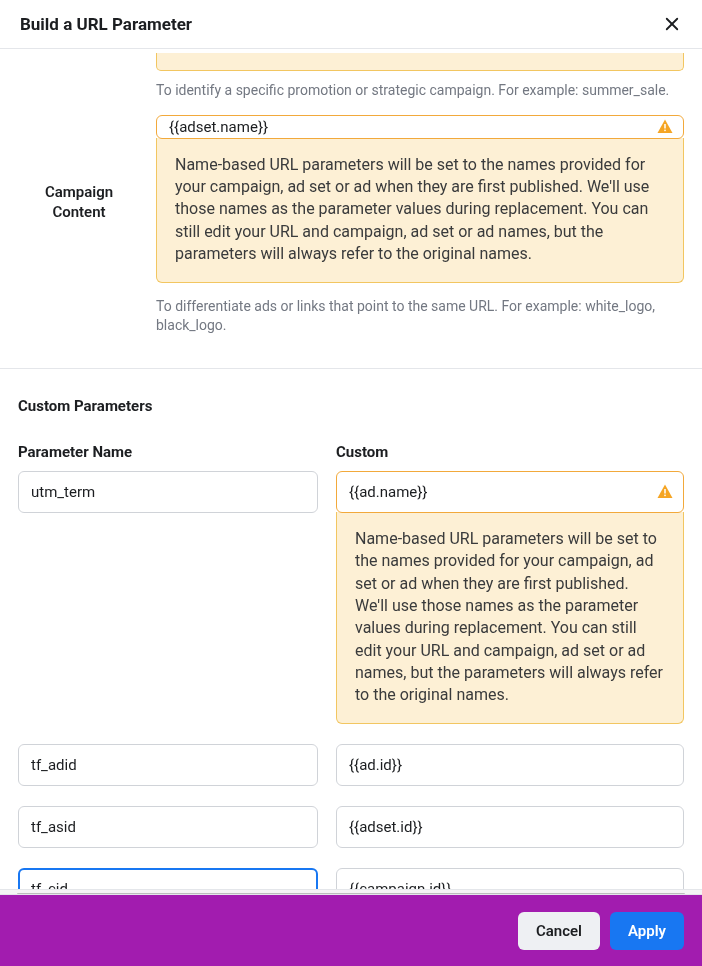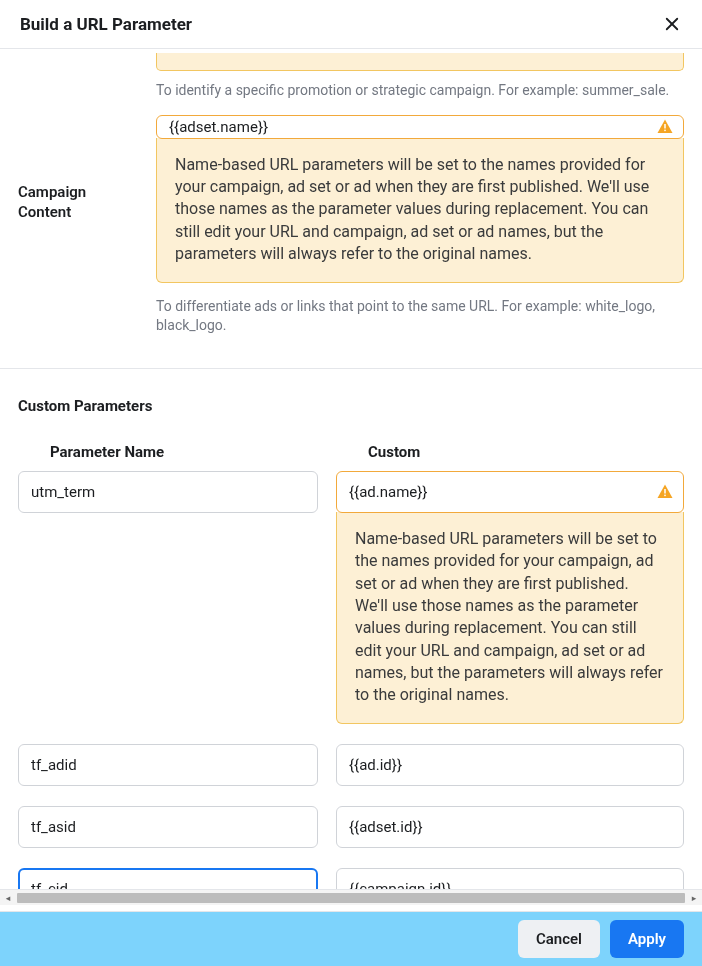--- a/index.html
+++ b/index.html
@@ -67,20 +67,21 @@
   }
   .row-label-col {
     width: 122px;
     flex-shrink: 0;
     padding-top: 130px;
   }
   .row-label {
     font-size: 15px;
     font-weight: 600;
     line-height: 1.3;
+    text-align: center;
   }
   .row-content {
     flex: 1;
     min-width: 0;
   }
 
   .warn-strip {
     height: 18px;
     background: #fdf0d5;
     border: 1px solid #f2c661;
@@ -148,21 +149,20 @@
   }
   .section-heading {
     font-size: 15px;
     font-weight: 700;
     margin-bottom: 28px;
   }
   .two-col-head {
     display: flex;
     gap: 18px;
     margin-bottom: 10px;
-    margin-left: 32px;
   }
   .col-head {
     font-size: 15px;
     font-weight: 700;
   }
   .col-left { width: 300px; flex-shrink: 0; }
   .col-right { flex: 1; }
 
   .param-row {
     display: flex;
@@ -190,28 +190,28 @@
     color: #1c1e21;
     cursor: pointer;
     font-family: inherit;
   }
 
   .modal-footer {
     position: absolute;
     bottom: 0;
     left: 0;
     right: 0;
-    height: 55px;
+    height: 72px;
     border-top: 1px solid #e4e6ea;
     display: flex;
     align-items: center;
     justify-content: flex-end;
     gap: 10px;
     padding: 16px 18px;
-    background: #7dd3fc;
+    background: #a21caf;
   }
   .btn {
     height: 38px;
     padding: 0 18px;
     border-radius: 6px;
     font-size: 15px;
     font-weight: 600;
     cursor: pointer;
     border: none;
     font-family: inherit;

